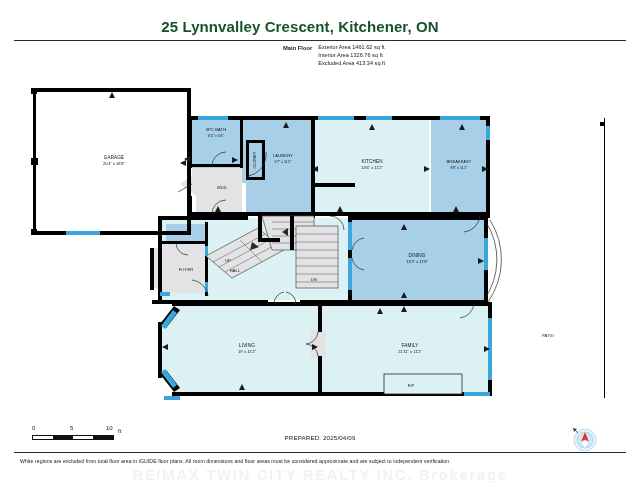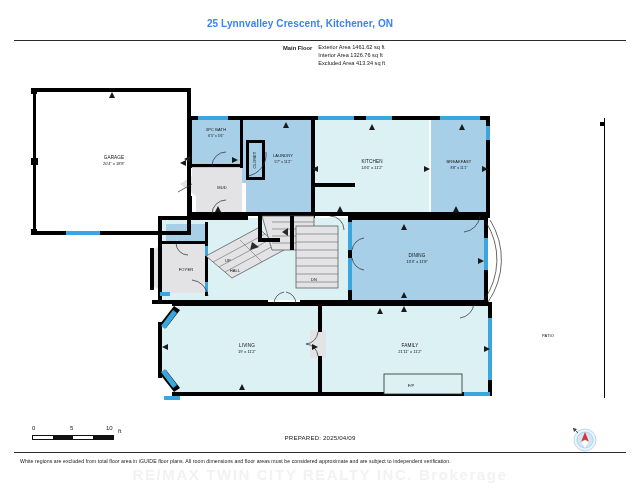--- a/index.html
+++ b/index.html
@@ -16,24 +16,24 @@
     color: #111;
   }
 
   
   #page-title {
     position: absolute;
     top: 18px;
     left: 0;
     width: 600px;
     text-align: center;
-    font-size: 10px;
+    font-size: 15px;
     font-weight: bold;
     letter-spacing: 0.1px;
-    color: #3b82f6;
+    color: #14532d;
   }
   #header-rule {
     position: absolute;
     top: 40px;
     left: 14px;
     width: 612px;
     height: 1px;
     background: #2b2b2b;
   }
   #area-summary {

